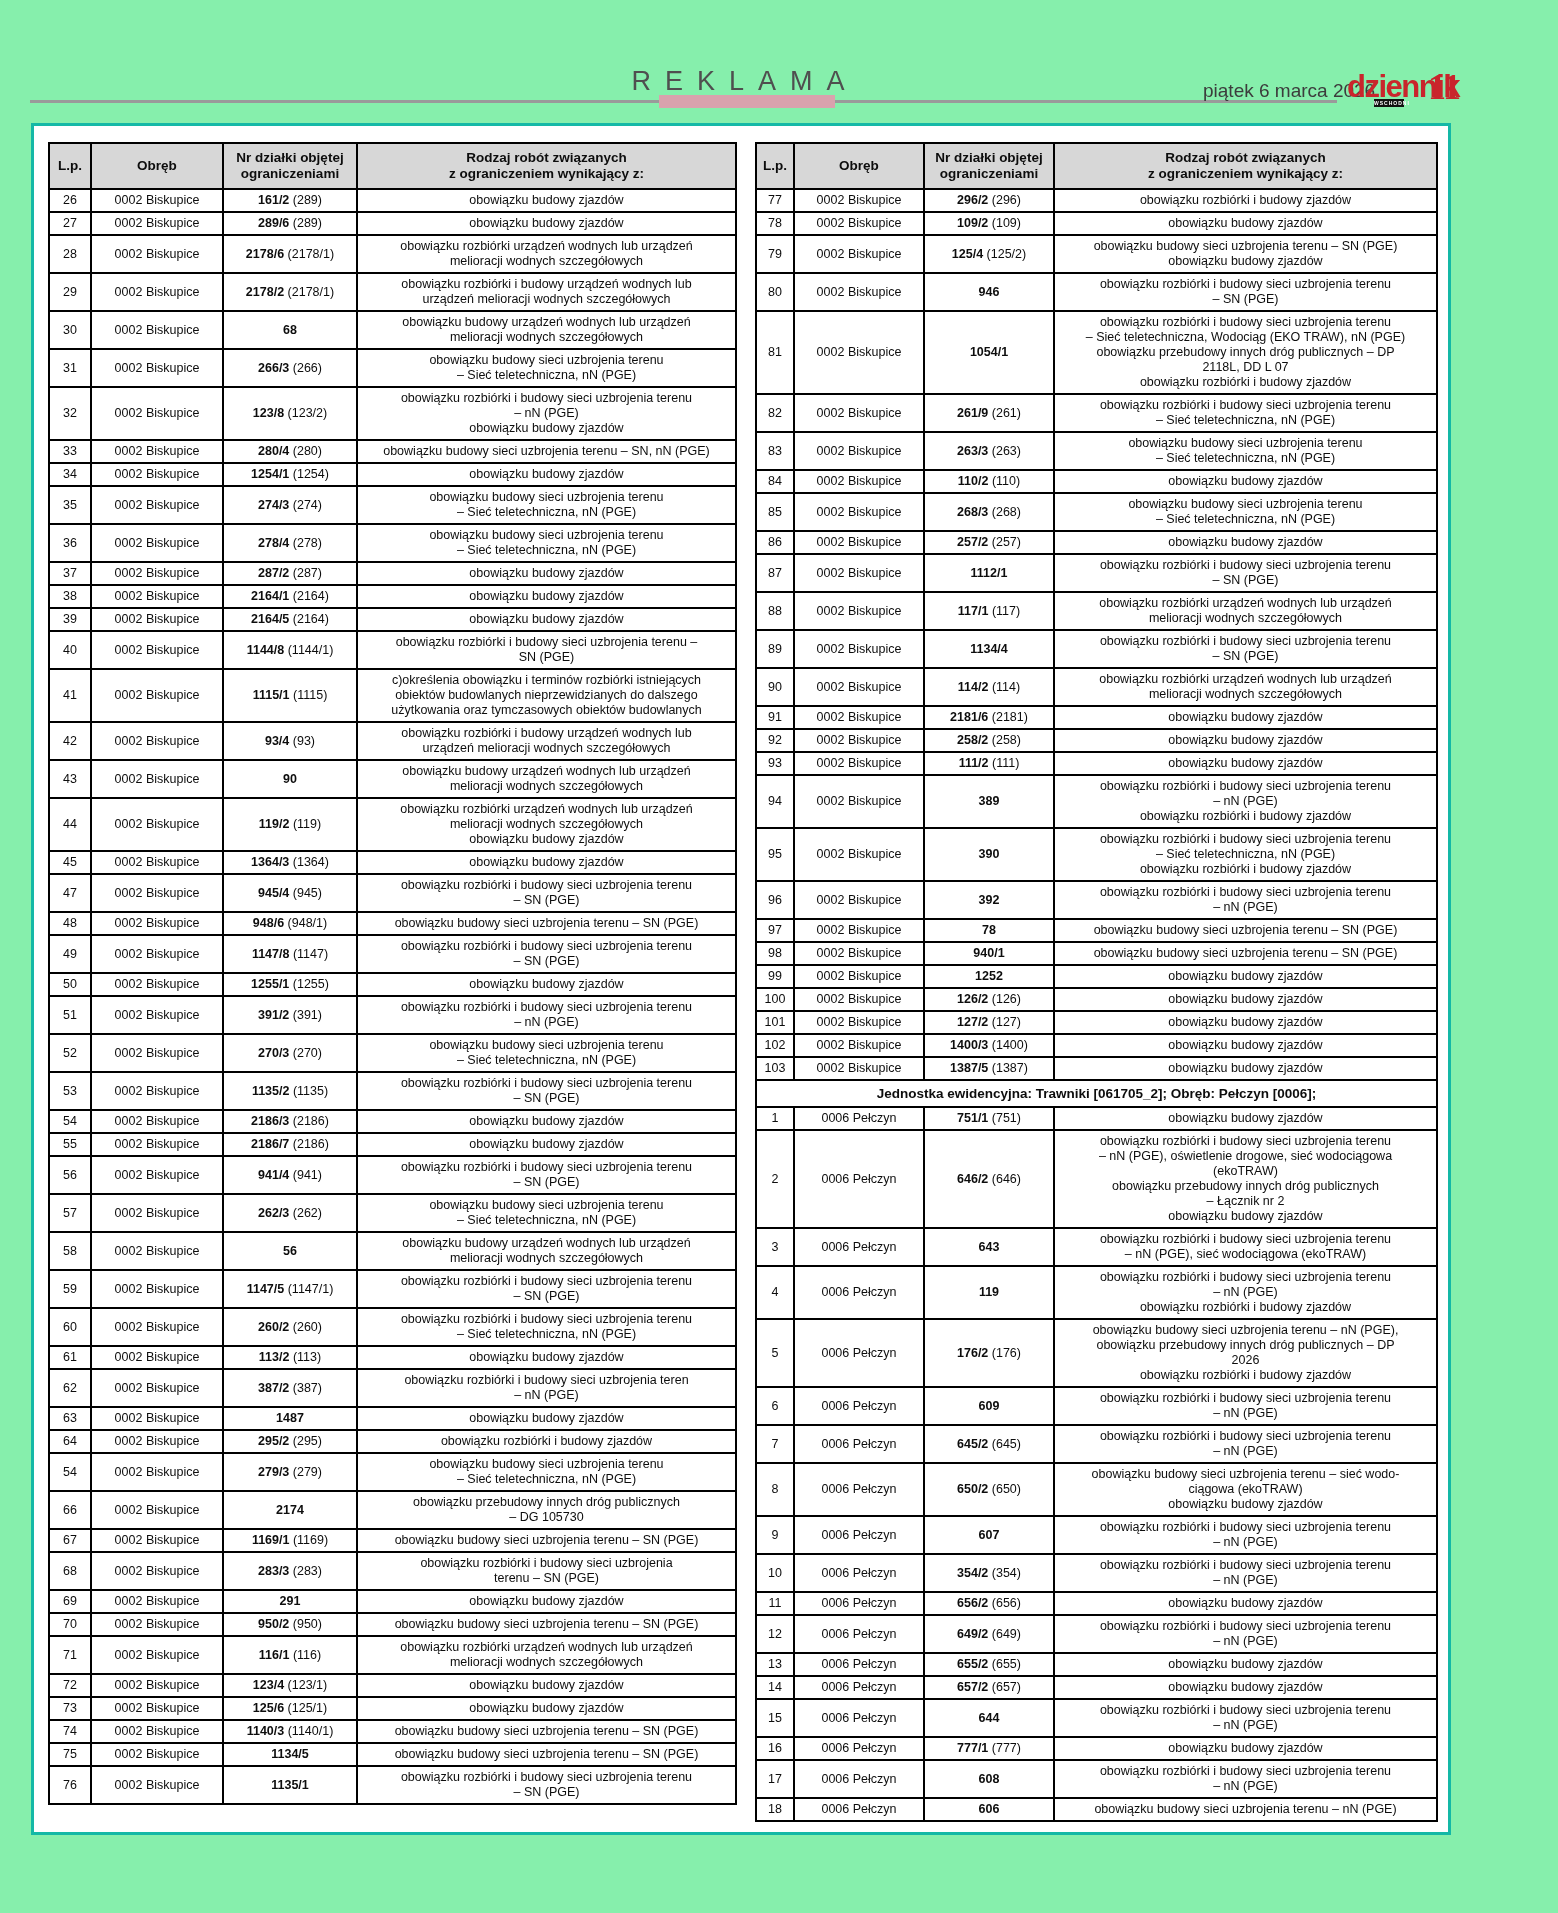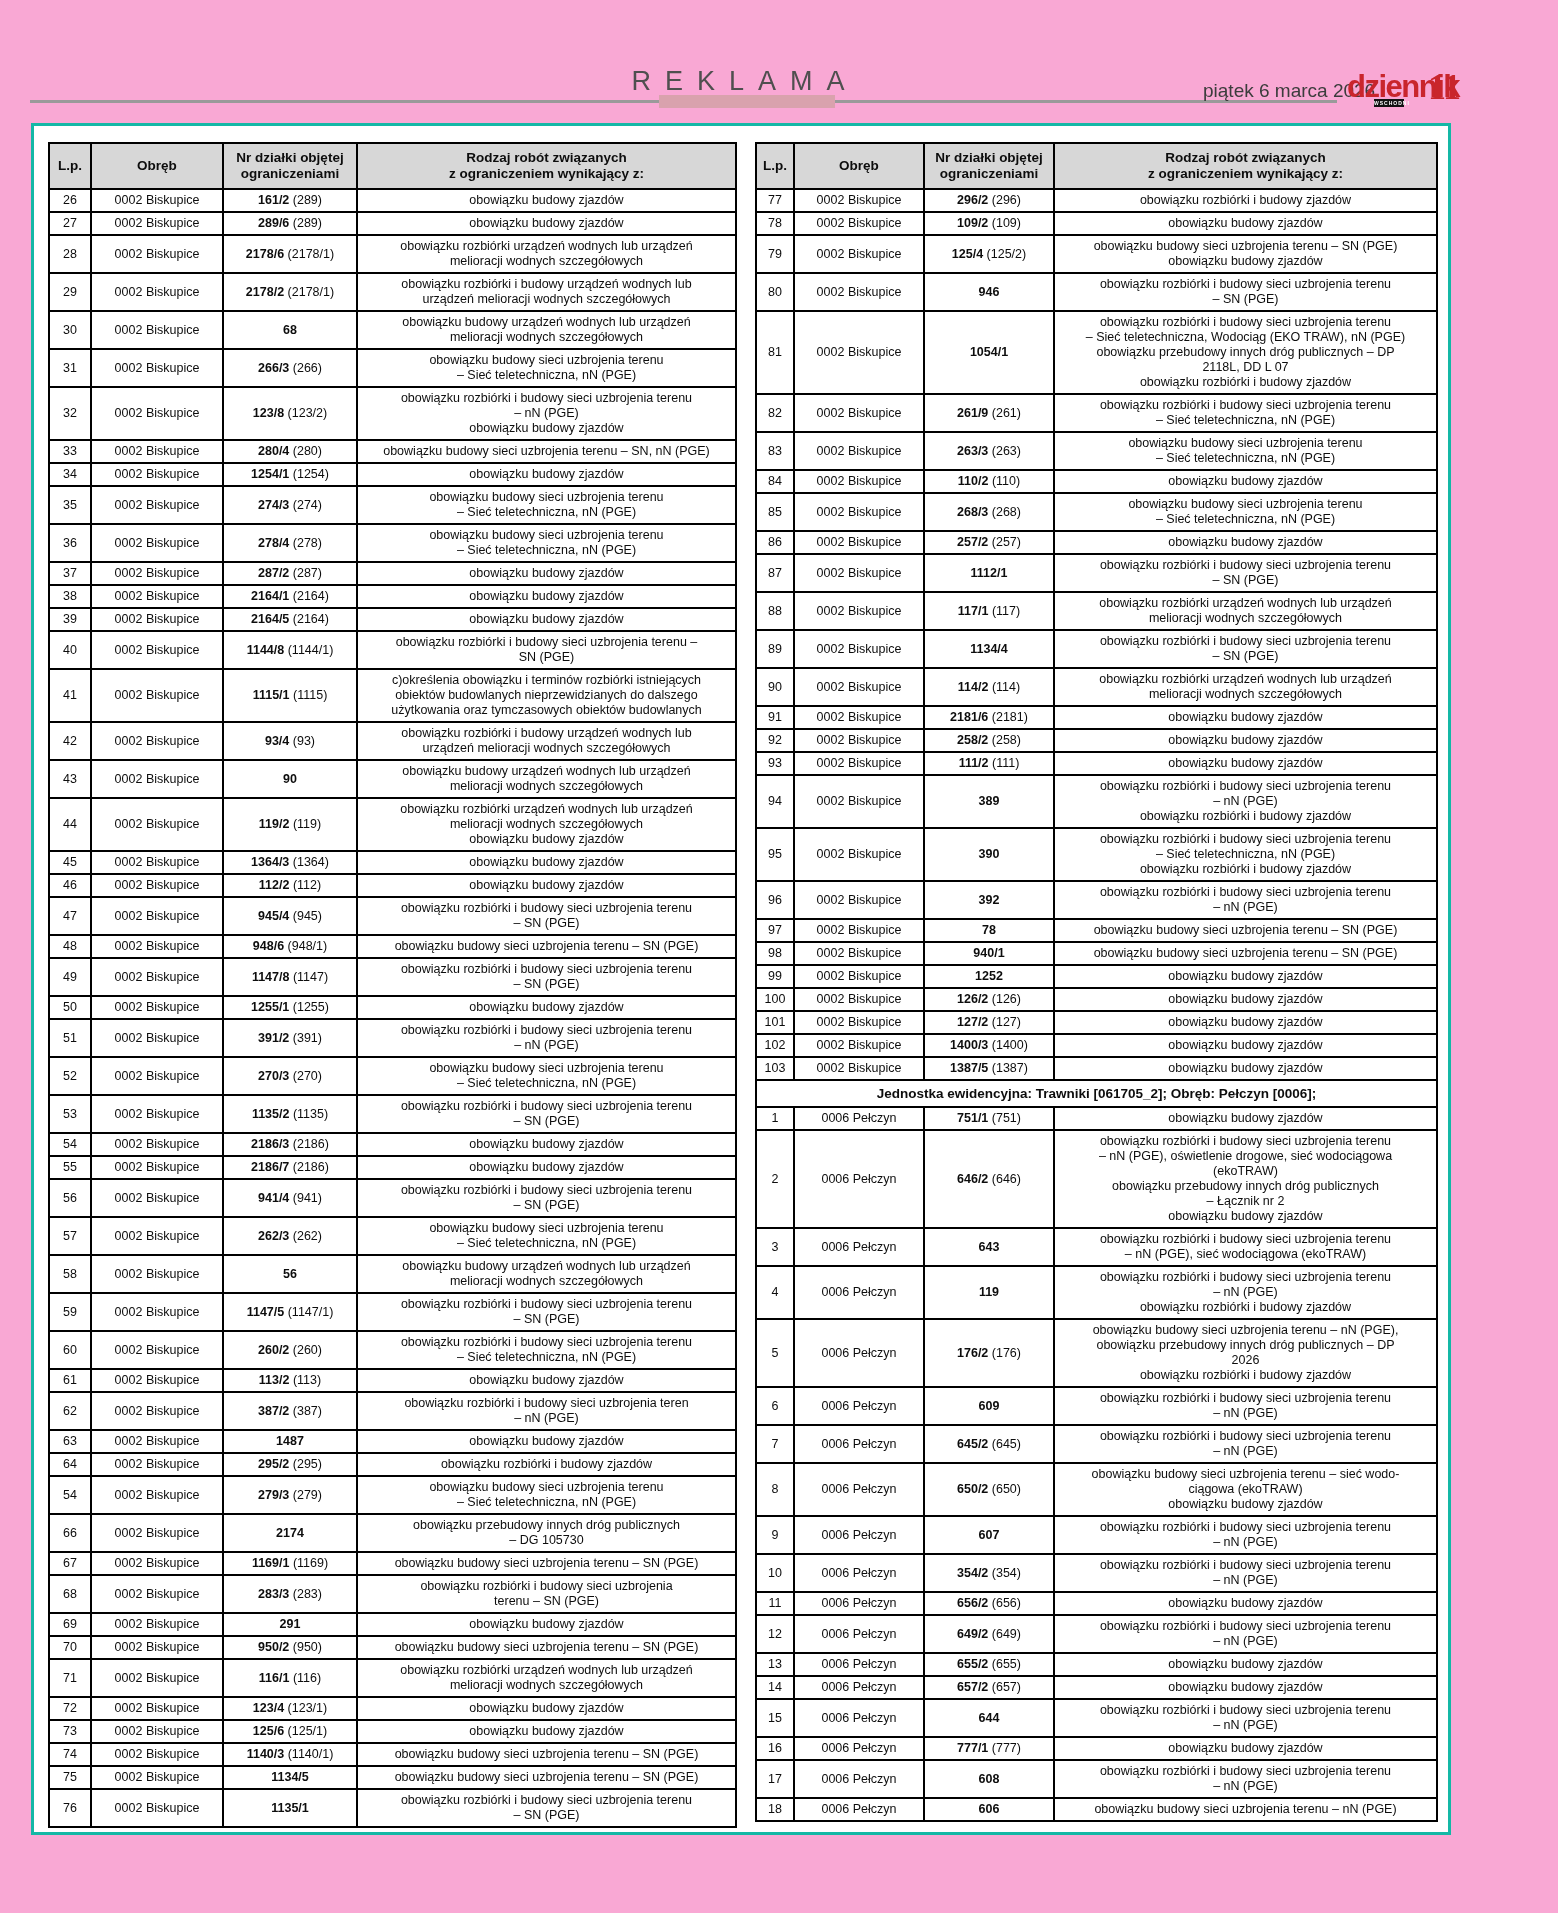--- a/index.html
+++ b/index.html
@@ -1,16 +1,16 @@
 <!DOCTYPE html>
 <html><head>
 <meta charset="utf-8">
 <style>
   html,body{margin:0;padding:0;background:#fff;}
-  .page{position:relative;width:1558px;height:1913px;background:#f9a8d4;
+  .page{position:relative;width:1558px;height:1913px;background:#86efac;
         font-family:"Liberation Sans",sans-serif;color:#0d0d0d;overflow:hidden;}
 
   
   .rule{position:absolute;left:30px;top:100px;width:1307px;height:3px;background:#9a9a9a;}
   .reklama{position:absolute;left:0;top:66px;width:1490px;text-align:center;
            font-size:27px;font-weight:400;color:#4f4f4f;letter-spacing:14px;}
   .pinkbar{position:absolute;left:659px;top:95px;width:176px;height:13px;background:#d9a2ad;}
   .date{position:absolute;left:1203px;top:80px;font-size:19px;color:#3c3c3c;letter-spacing:0px;}
   .logo{position:absolute;left:1347px;top:69px;font-size:31px;font-weight:700;
         color:#c9252c;letter-spacing:-1.5px;font-family:"Liberation Sans",sans-serif;}
@@ -197,26 +197,20 @@
 melioracji wodnych szczegółowych
 obowiązku budowy zjazdów</td>
           </tr>
           <tr>
             <td>45</td>
             <td>0002 Biskupice</td>
             <td class="parcel"><b>1364/3</b> (1364)</td>
             <td class="works">obowiązku budowy zjazdów</td>
           </tr>
           <tr>
-            <td>46</td>
-            <td>0002 Biskupice</td>
-            <td class="parcel"><b>112/2</b> (112)</td>
-            <td class="works">obowiązku budowy zjazdów</td>
-          </tr>
-          <tr>
             <td>47</td>
             <td>0002 Biskupice</td>
             <td class="parcel"><b>945/4</b> (945)</td>
             <td class="works">obowiązku rozbiórki i budowy sieci uzbrojenia terenu
 – SN (PGE)</td>
           </tr>
           <tr>
             <td>48</td>
             <td>0002 Biskupice</td>
             <td class="parcel"><b>948/6</b> (948/1)</td>

